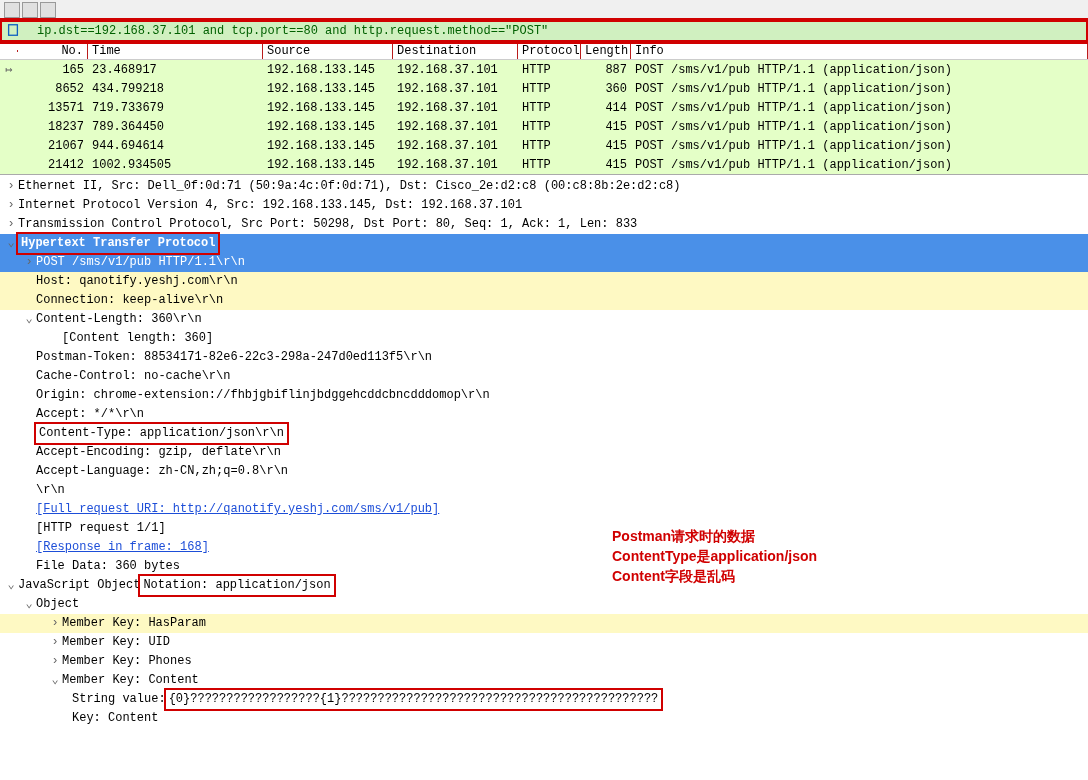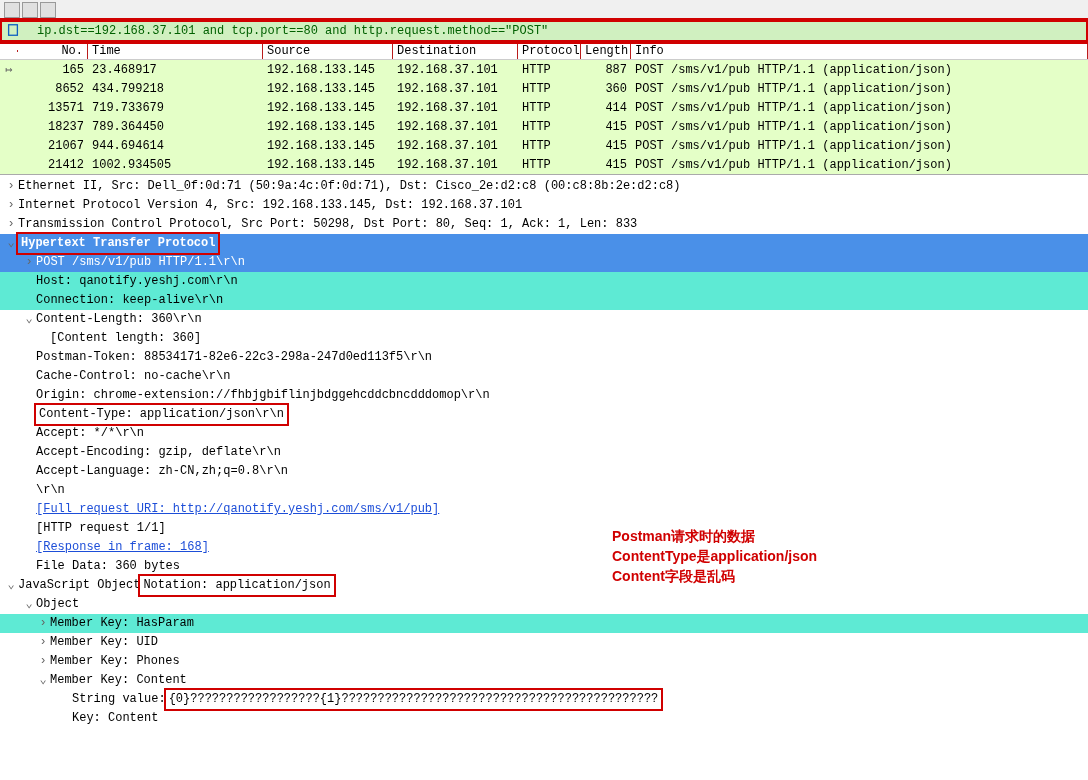--- a/index.html
+++ b/index.html
@@ -98,24 +98,24 @@
   }
   .tree-toggle {
     width: 14px;
     display: inline-block;
     text-align: center;
     color: #666;
     cursor: pointer;
   }
   .indent-0 { padding-left: 4px; }
   .indent-1 { padding-left: 22px; }
-  .indent-2 { padding-left: 36px; }
+  .indent-2 { padding-left: 48px; }
   .indent-3 { padding-left: 58px; }
   .hl-blue { background: #4a90e8; color: #fff; }
-  .hl-grey { background: #5eead4; }
+  .hl-grey { background: #fef9c3; }
   .link { color: #1d4ed8; text-decoration: underline; cursor: pointer; }
   .redbox { outline: 2px solid #d00000; }
   .annotation {
     position: absolute;
     color: #d00000;
     font-family: "Microsoft YaHei", sans-serif;
     font-weight: bold;
     font-size: 14px;
     line-height: 20px;
   }
@@ -261,25 +261,25 @@
   <div class="tree-row indent-1">
       <span class="tree-toggle"></span>
       <span>Cache-Control: no-cache\r\n</span>
     </div>
   <div class="tree-row indent-1">
       <span class="tree-toggle"></span>
       <span>Origin: chrome-extension://fhbjgbiflinjbdggehcddcbncdddomop\r\n</span>
     </div>
   <div class="tree-row indent-1">
       <span class="tree-toggle"></span>
+      <span>Accept: */*\r\n</span>
+    </div>
+  <div class="tree-row indent-1">
+      <span class="tree-toggle"></span>
       <span class="redbox" style="padding:0 3px;">Content-Type: application/json\r\n</span>
-    </div>
-  <div class="tree-row indent-1">
-      <span class="tree-toggle"></span>
-      <span>Accept: */*\r\n</span>
     </div>
   <div class="tree-row indent-1">
       <span class="tree-toggle"></span>
       <span>Accept-Encoding: gzip, deflate\r\n</span>
     </div>
   <div class="tree-row indent-1">
       <span class="tree-toggle"></span>
       <span>Accept-Language: zh-CN,zh;q=0.8\r\n</span>
     </div>
   <div class="tree-row indent-1">

